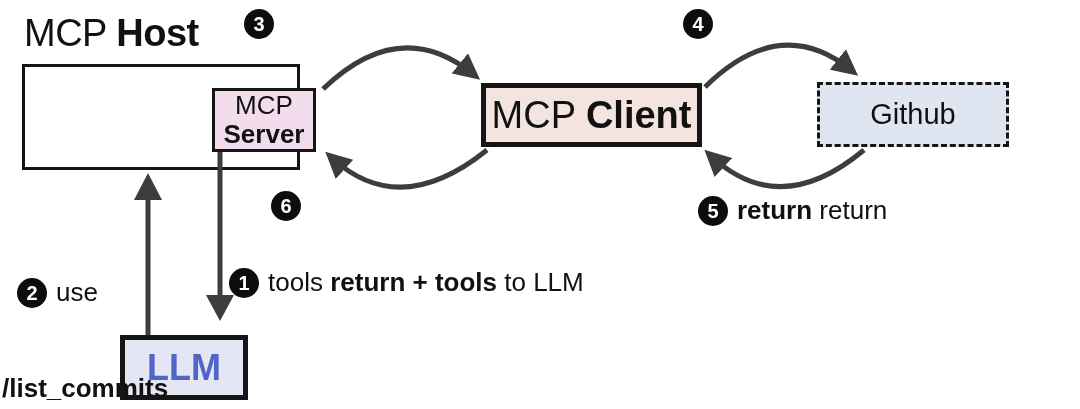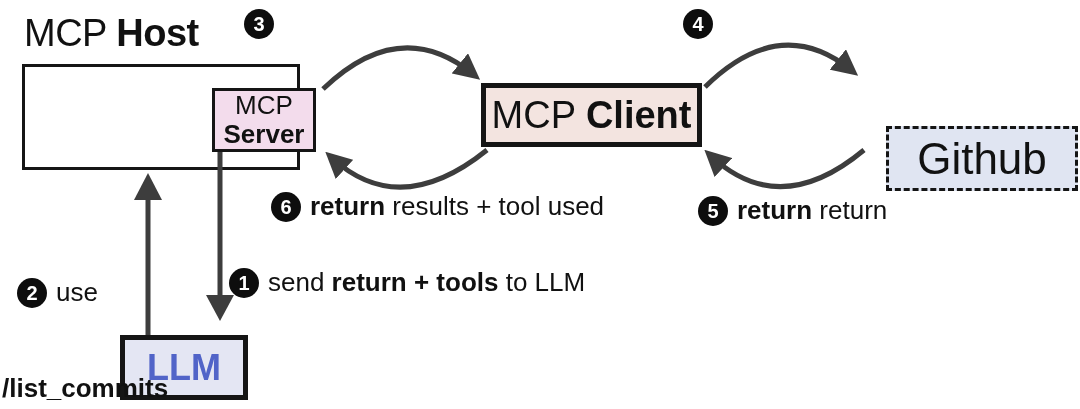--- a/index.html
+++ b/index.html
@@ -38,24 +38,23 @@
     left: 212px; top: 88px; width: 104px; height: 64px;
     background: var(--client-bg, #f3dcec); border: 3px solid var(--box-border, #151515);
     flex-direction: column; font-size: 26px; line-height: 29px;
   }
   .server-box {
     left: 481px; top: 83px; width: 221px; height: 64px;
     background: var(--server-bg, #f3e4e0); border: 5px solid var(--box-border, #151515);
     font-size: 38px;
   }
   .github-box {
-    left: 886px; top: 82px; width: 192px; height: 65px;
+    left: 817px; top: 82px; width: 192px; height: 65px;
     background: var(--github-bg, #e0e5f2); border: 3px dashed var(--box-border, #151515);
-    font-size: 44px;
-    margin-top: 44px;
+    font-size: 29px;
   }
   .llm-box {
     left: 120px; top: 335px; width: 128px; height: 65px;
     background: var(--llm-bg, #e4e6f3); border: 5px solid var(--box-border, #151515);
     font-size: 36px; font-weight: 700; color: var(--llm-text, #5164c8);
   }
 
   
   .step {
     position: absolute; display: flex; align-items: center; gap: 9px;
@@ -117,21 +116,21 @@
   </div>
 
   <div class="node server-box"><span>MCP </span><b>Client</b></div>
 
   <div class="node github-box"><span>Github</span></div>
 
   <div class="node llm-box"><span>LLM</span></div>
 
   <div class="step step-1">
     <span class="num">1</span>
-    <span class="txt"><span>send </span><b>return + tools</b><span> to LLM</span></span>
+    <span class="txt"><span>tools </span><b>return + tools</b><span> to LLM</span></span>
   </div>
 
   <div class="step step-2">
     <div class="row1">
       <span class="num">2</span>
       <span>use</span>
     </div>
     <div class="row2">/list_commits</div>
   </div>
 
@@ -143,16 +142,15 @@
     <span class="num">4</span>
   </div>
 
   <div class="step step-5">
     <span class="num">5</span>
     <span class="txt"><b>return</b><span> return</span></span>
   </div>
 
   <div class="step step-6">
     <span class="num">6</span>
-    <span class="txt"><b>return</b><span> results + tool used</span></span>
   </div>
 
 </div>
 
 </body></html>

